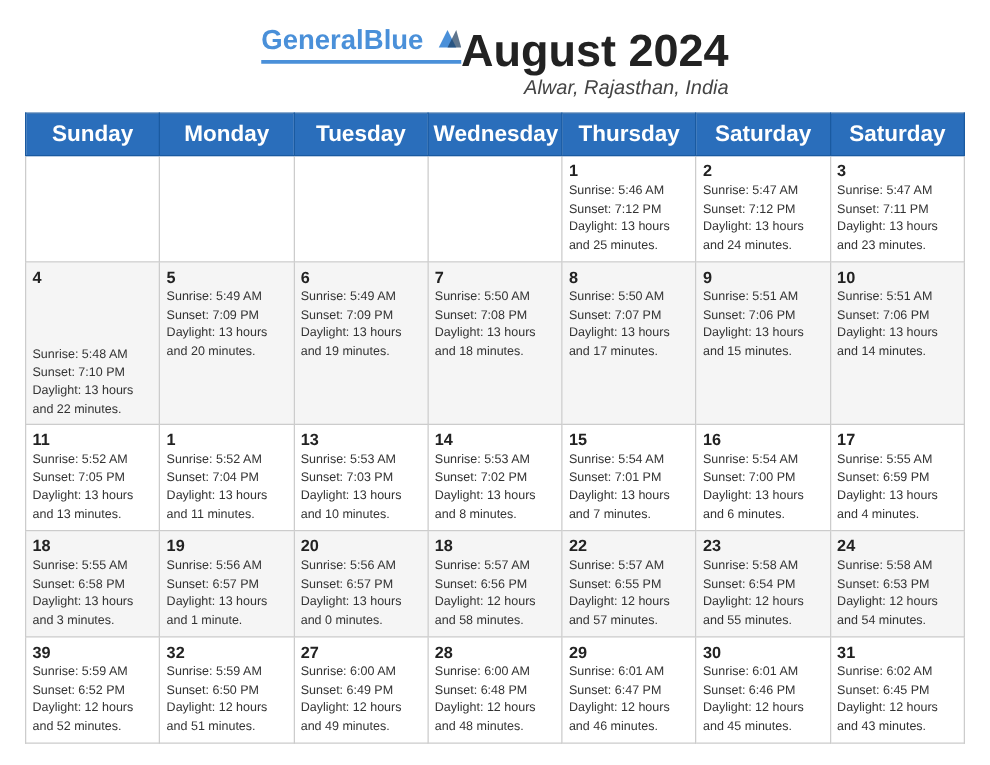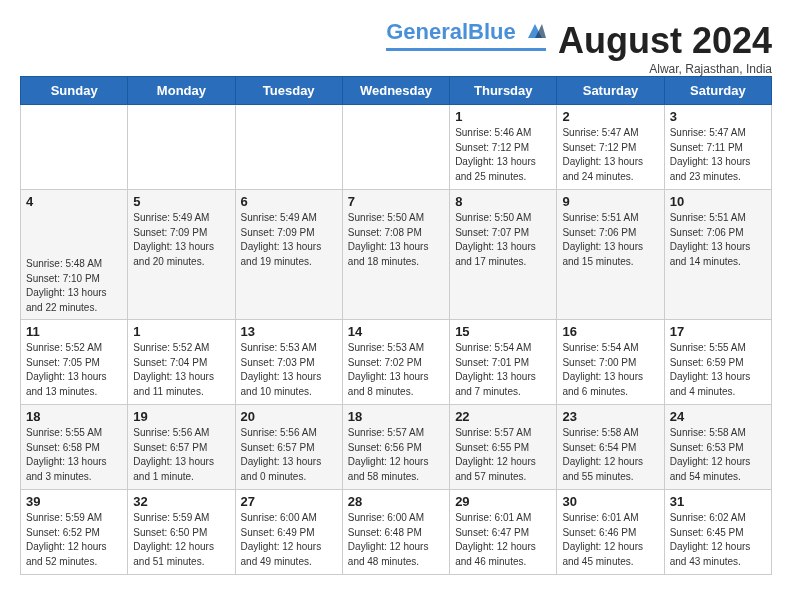--- a/index.html
+++ b/index.html
@@ -5,23 +5,23 @@
     * { box-sizing: border-box; margin: 0; padding: 0; }
     body {
       font-family: Arial, sans-serif;
       background: #fff;
       width: 792px;
       min-height: 612px;
       padding: 20px;
     }
     .header-area {
       display: flex;
-      justify-content: flex-end;
+      justify-content: center;
       align-items: flex-start;
-      gap: 12px;
+      margin-bottom: 10px;
     }
     .logo {
       display: flex;
       flex-direction: column;
       align-items: flex-start;
     }
     .logo-text {
       font-size: 22px;
       font-weight: bold;
       color: #1a3a5c;
@@ -38,32 +38,33 @@
     }
     .title-area {
       text-align: right;
     }
     .month-year {
       font-size: 36px;
       font-weight: bold;
       color: #222;
     }
     .location {
-      font-size: 12px;
+      font-size: 16px;
       color: #444;
+      font-style: italic;
     }
     table {
       width: 100%;
       border-collapse: collapse;
       table-layout: fixed;
     }
     thead th {
       background: #2a6ebb;
       color: #fff;
-      font-size: 13px;
+      font-size: 18px;
       font-weight: bold;
       padding: 6px 4px;
       text-align: center;
       border: 1px solid #1a5aa0;
     }
     tbody td {
       vertical-align: top;
       border: 1px solid #ccc;
       padding: 4px 5px;
       font-size: 10.5px;

